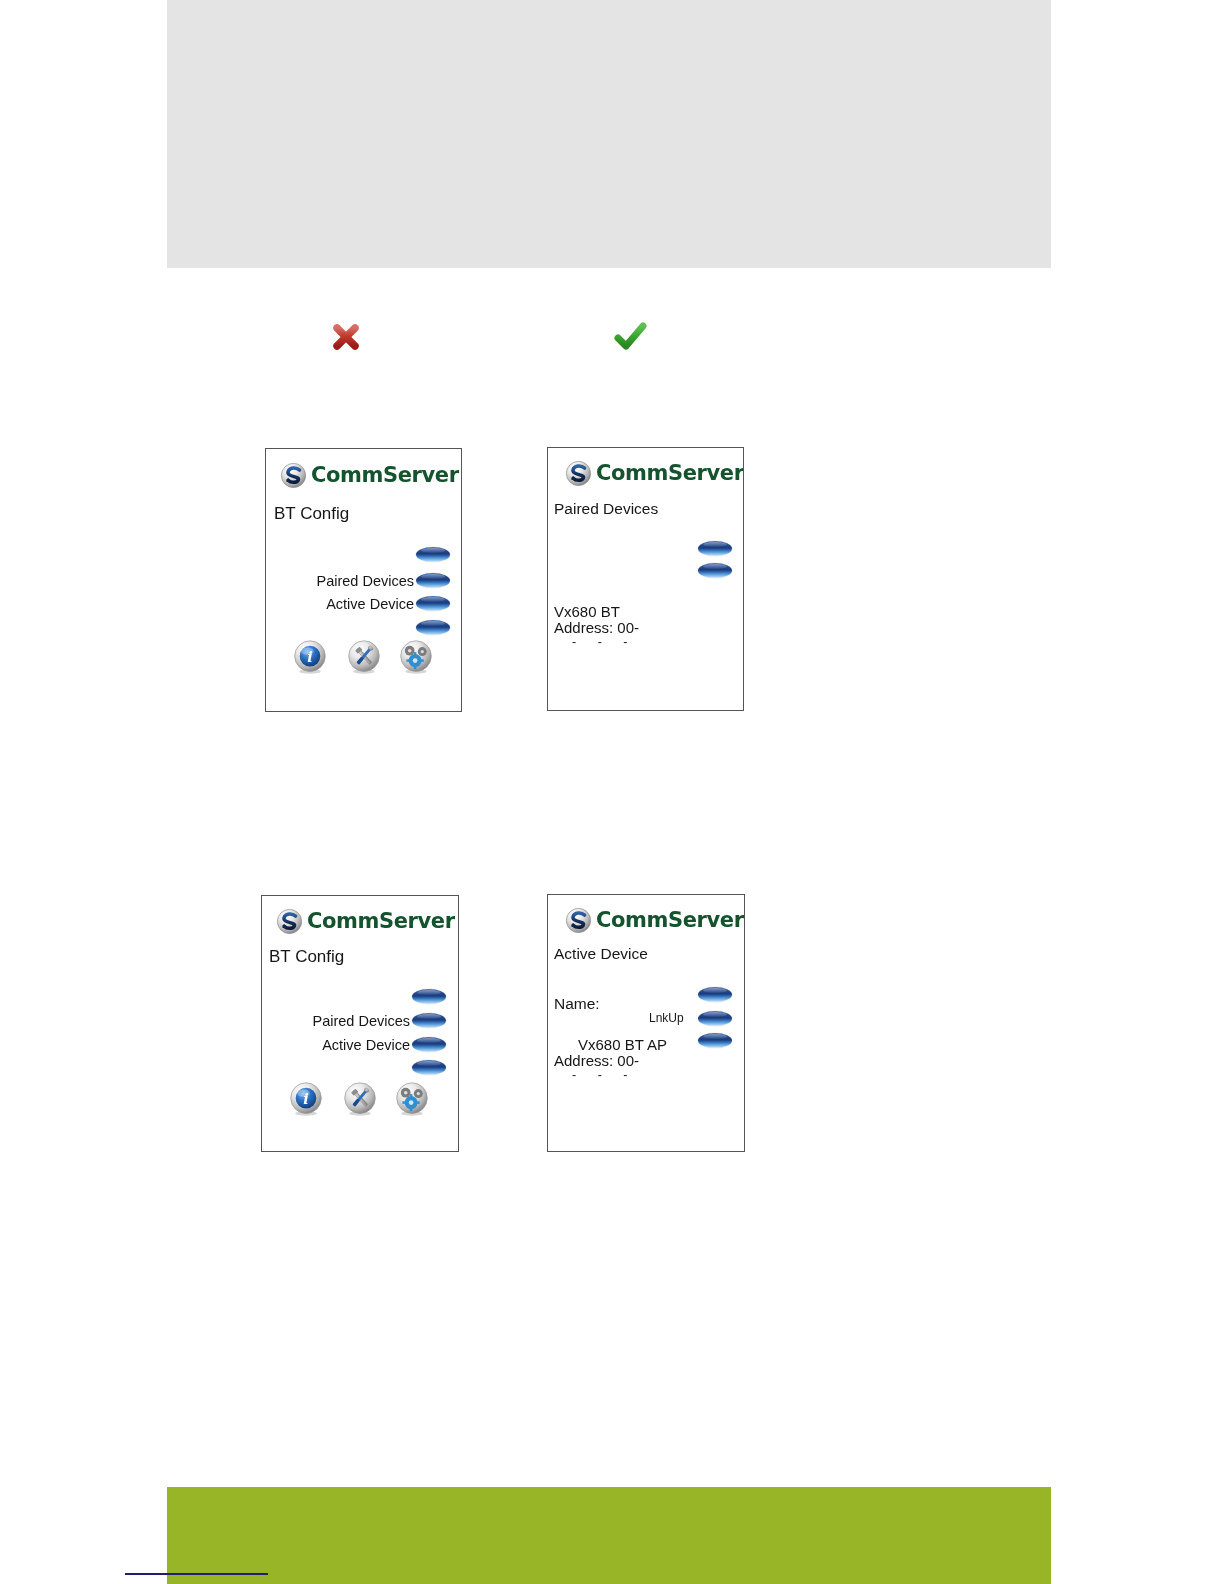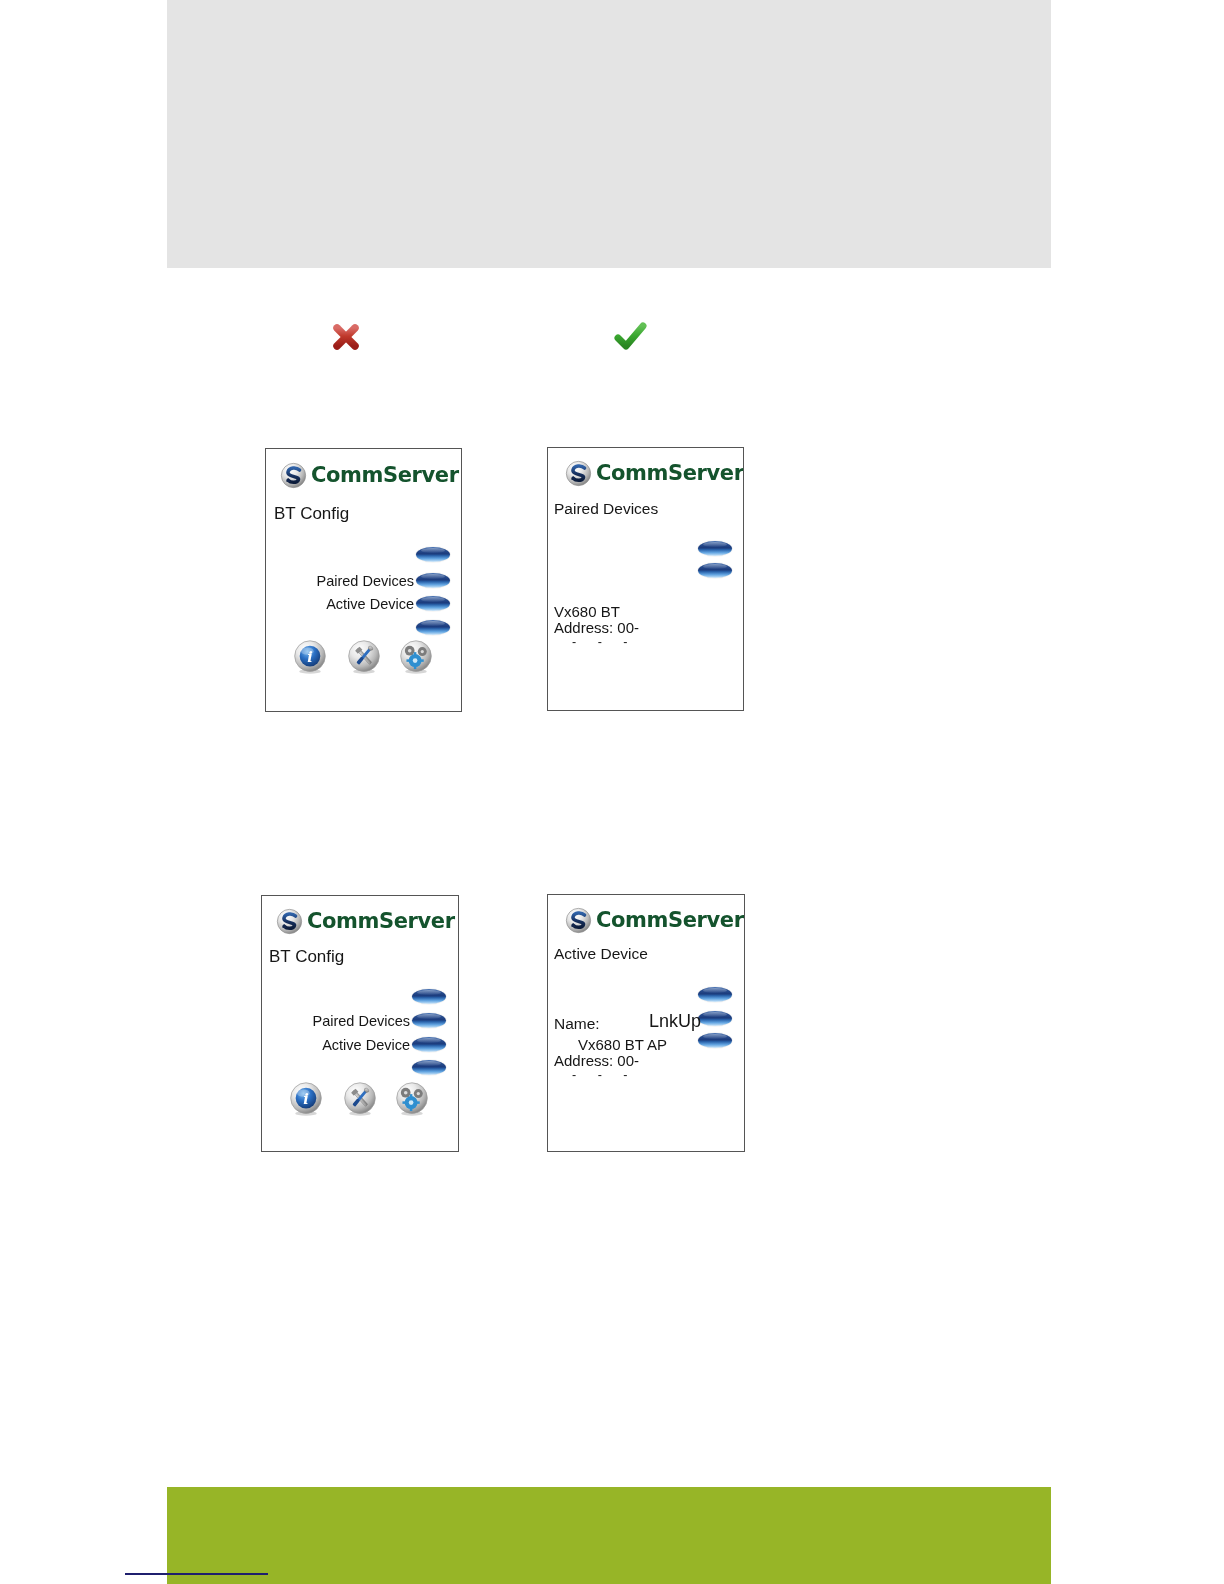--- a/index.html
+++ b/index.html
@@ -124,21 +124,21 @@
   .field-label {
     position: absolute;
     font-family: "Liberation Sans", sans-serif;
     font-size: 15.5px;
     color: #161616;
     white-space: nowrap;
   }
   .field-value {
     position: absolute;
     font-family: "Liberation Sans", sans-serif;
-    font-size: 18px;
+    font-size: 12px;
     color: #161616;
     white-space: nowrap;
   }
   .detail-line {
     position: absolute;
     font-family: "Liberation Sans", sans-serif;
     font-size: 15px;
     color: #161616;
     white-space: nowrap;
   }
@@ -433,21 +433,21 @@
     </span>
     <span class="logo-word">CommServer</span>
   </div>
 
   <div class="screen-title-plain" style="left:6px; top:50px;">Active Device</div>
 
   <div class="softkey" style="left:150px; top:92px;"></div>
   <div class="softkey" style="left:150px; top:116px;"></div>
   <div class="softkey" style="left:150px; top:138px;"></div>
 
-  <div class="field-label" style="left:6px; top:120px;">Name:</div>
+  <div class="field-label" style="left:6px; top:100px;">Name:</div>
   <div class="field-value" style="left:101px; top:116px;">LnkUp</div>
 
   <div class="detail-line" style="left:6px; top:141px;margin-left:24px;">Vx680 BT AP</div>
   <div class="detail-line" style="left:6px; top:157px;">Address: 00-</div>
   <div class="detail-dashes" style="left:24px; top:173px;">- - -</div>
 
 </div>
 
 <div class="bottom-band"></div>
 <div class="footer-rule"></div>

